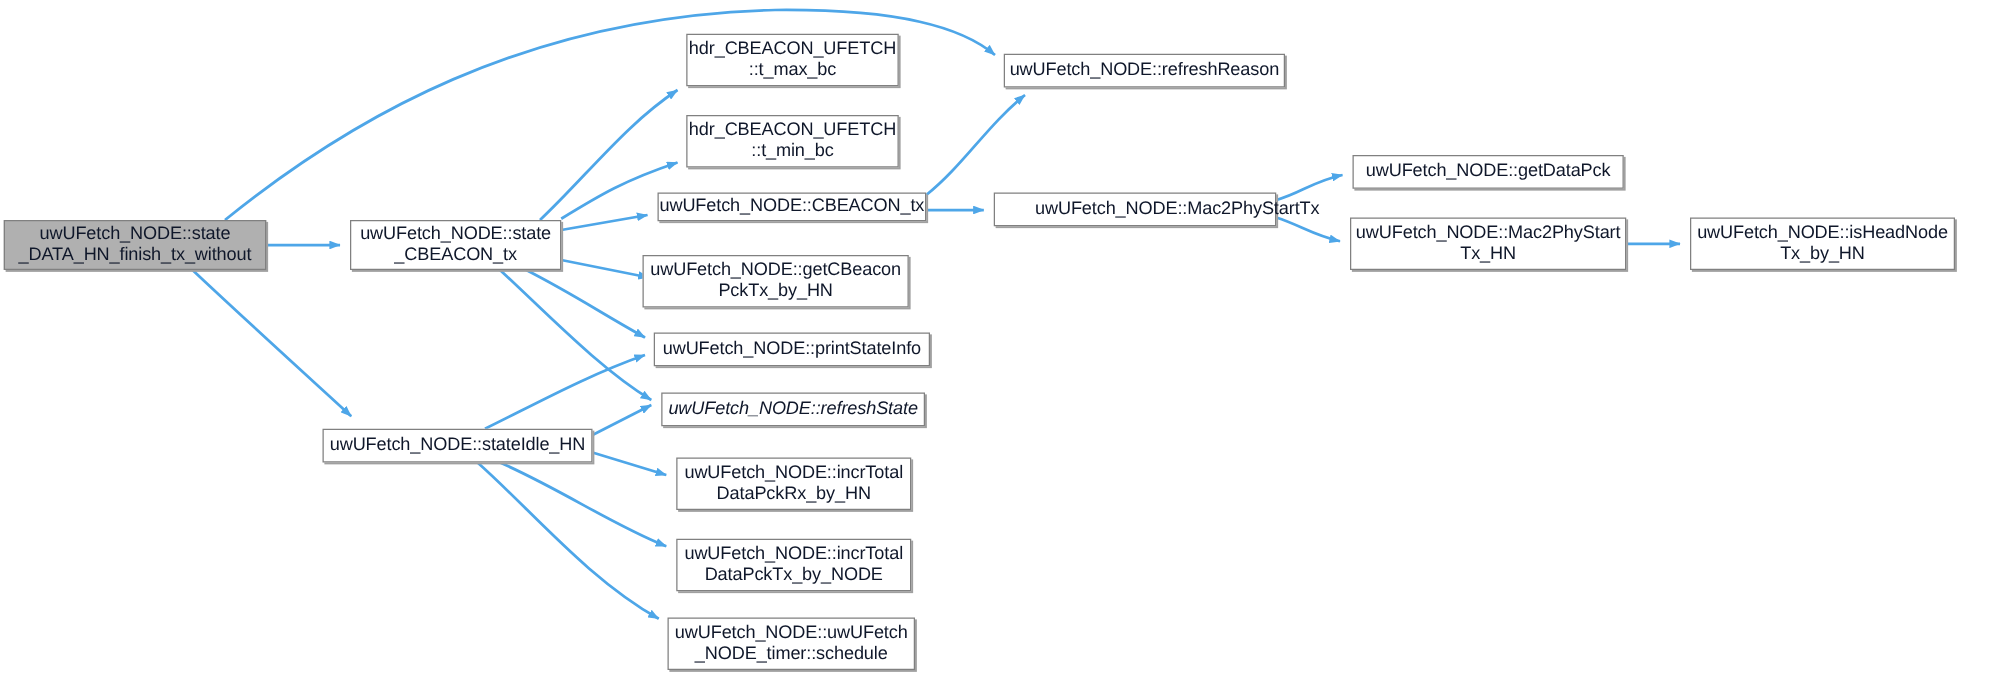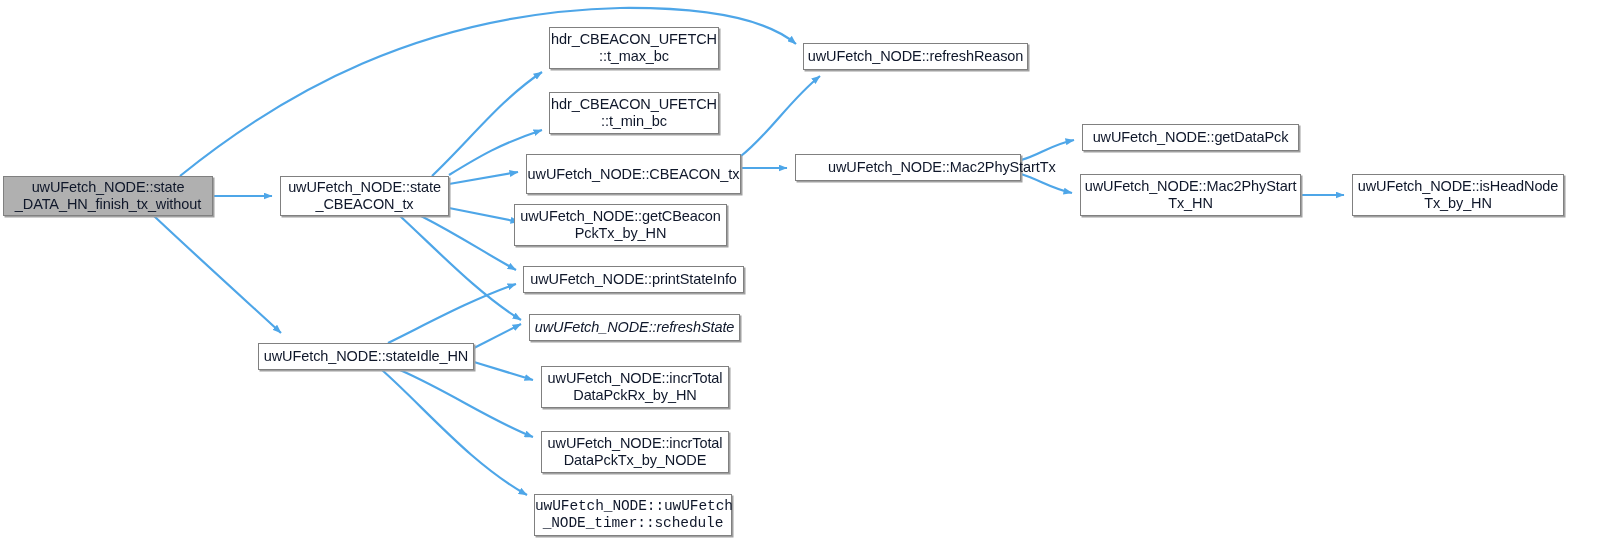--- a/index.html
+++ b/index.html
@@ -85,30 +85,30 @@
   <div id="node-group">
       <div class="node current" style="left: 3px; top: 176px; width: 210px; height: 40px;"><span class="node-label">uwUFetch_NODE::state
 _DATA_HN_finish_tx_without</span></div>
       <div class="node" style="left: 280px; top: 176px; width: 169px; height: 40px;"><span class="node-label">uwUFetch_NODE::state
 _CBEACON_tx</span></div>
       <div class="node" style="left: 258px; top: 343px; width: 216px; height: 27px;"><span class="node-label">uwUFetch_NODE::stateIdle_HN</span></div>
       <div class="node" style="left: 549px; top: 27px; width: 170px; height: 42px;"><span class="node-label">hdr_CBEACON_UFETCH
 ::t_max_bc</span></div>
       <div class="node" style="left: 549px; top: 92px; width: 170px; height: 42px;"><span class="node-label">hdr_CBEACON_UFETCH
 ::t_min_bc</span></div>
-      <div class="node" style="left: 526px; top: 154px; width: 215px; height: 40px;"><span class="node-label">uwUFetch_NODE::CBEACON_tx</span></div>
+      <div class="node" style="left: 526px; top: 154px; width: 215px; height: 23px;"><span class="node-label">uwUFetch_NODE::CBEACON_tx</span></div>
       <div class="node" style="left: 514px; top: 204px; width: 213px; height: 42px;"><span class="node-label">uwUFetch_NODE::getCBeacon
 PckTx_by_HN</span></div>
       <div class="node" style="left: 523px; top: 266px; width: 221px; height: 27px;"><span class="node-label">uwUFetch_NODE::printStateInfo</span></div>
       <div class="node" style="left: 529px; top: 314px; width: 211px; height: 27px; font-style: italic;"><span class="node-label">uwUFetch_NODE::refreshState</span></div>
       <div class="node" style="left: 541px; top: 366px; width: 188px; height: 42px;"><span class="node-label">uwUFetch_NODE::incrTotal
 DataPckRx_by_HN</span></div>
       <div class="node" style="left: 541px; top: 431px; width: 188px; height: 42px;"><span class="node-label">uwUFetch_NODE::incrTotal
 DataPckTx_by_NODE</span></div>
-      <div class="node" style="left: 534px; top: 494px; width: 198px; height: 42px; font-family: Liberation Mono, monospace;"><span class="node-label">uwUFetch_NODE::uwUFetch
+      <div class="node" style="left: 534px; top: 494px; width: 198px; height: 42px;"><span class="node-label">uwUFetch_NODE::uwUFetch
 _NODE_timer::schedule</span></div>
       <div class="node" style="left: 803px; top: 43px; width: 225px; height: 27px;"><span class="node-label">uwUFetch_NODE::refreshReason</span></div>
       <div class="node" style="left: 795px; top: 154px; width: 226px; height: 27px; padding-left: 32px;"><span class="node-label">uwUFetch_NODE::Mac2PhyStartTx</span></div>
       <div class="node" style="left: 1082px; top: 124px; width: 217px; height: 27px;"><span class="node-label">uwUFetch_NODE::getDataPck</span></div>
       <div class="node" style="left: 1080px; top: 174px; width: 221px; height: 42px;"><span class="node-label">uwUFetch_NODE::Mac2PhyStart
 Tx_HN</span></div>
       <div class="node" style="left: 1352px; top: 174px; width: 212px; height: 42px;"><span class="node-label">uwUFetch_NODE::isHeadNode
 Tx_by_HN</span></div>
     </div>
 

